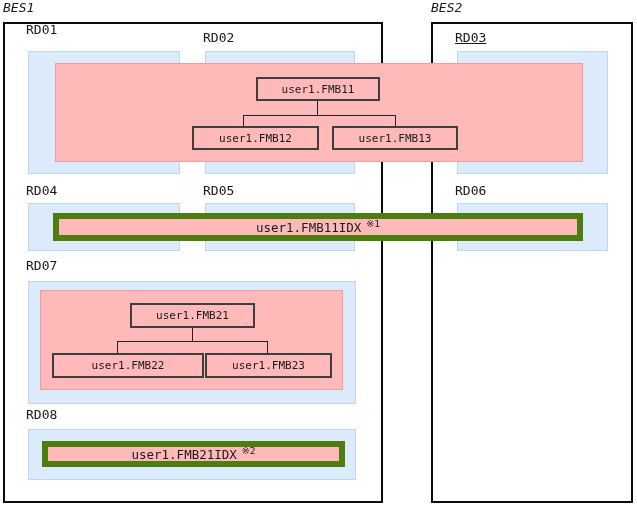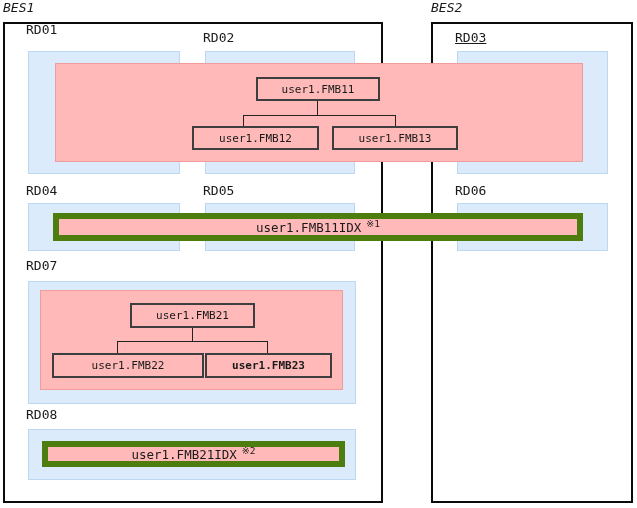--- a/index.html
+++ b/index.html
@@ -92,15 +92,15 @@
   <div class="abs conn" style="left:192px;top:327px;width:1px;height:14px;"></div>
   <div class="abs conn" style="left:117px;top:341px;width:151px;height:1px;"></div>
   <div class="abs conn" style="left:117px;top:341px;width:1px;height:12px;"></div>
   <div class="abs conn" style="left:267px;top:341px;width:1px;height:12px;"></div>
 
   <div class="abs tbox" style="left:256px;top:77px;width:124px;height:24px;">user1.FMB11</div>
   <div class="abs tbox" style="left:180px;top:126px;width:127px;height:24px;margin-left:12px;">user1.FMB12</div>
   <div class="abs tbox" style="left:332px;top:126px;width:126px;height:24px;">user1.FMB13</div>
   <div class="abs tbox" style="left:130px;top:303px;width:125px;height:25px;">user1.FMB21</div>
   <div class="abs tbox" style="left:52px;top:353px;width:152px;height:25px;">user1.FMB22</div>
-  <div class="abs tbox" style="left:205px;top:353px;width:127px;height:25px;font-weight:bold;">user1.FMB23</div>
+  <div class="abs tbox" style="left:205px;top:353px;width:127px;height:25px;">user1.FMB23</div>
 
 </div>
 
 </body></html>

